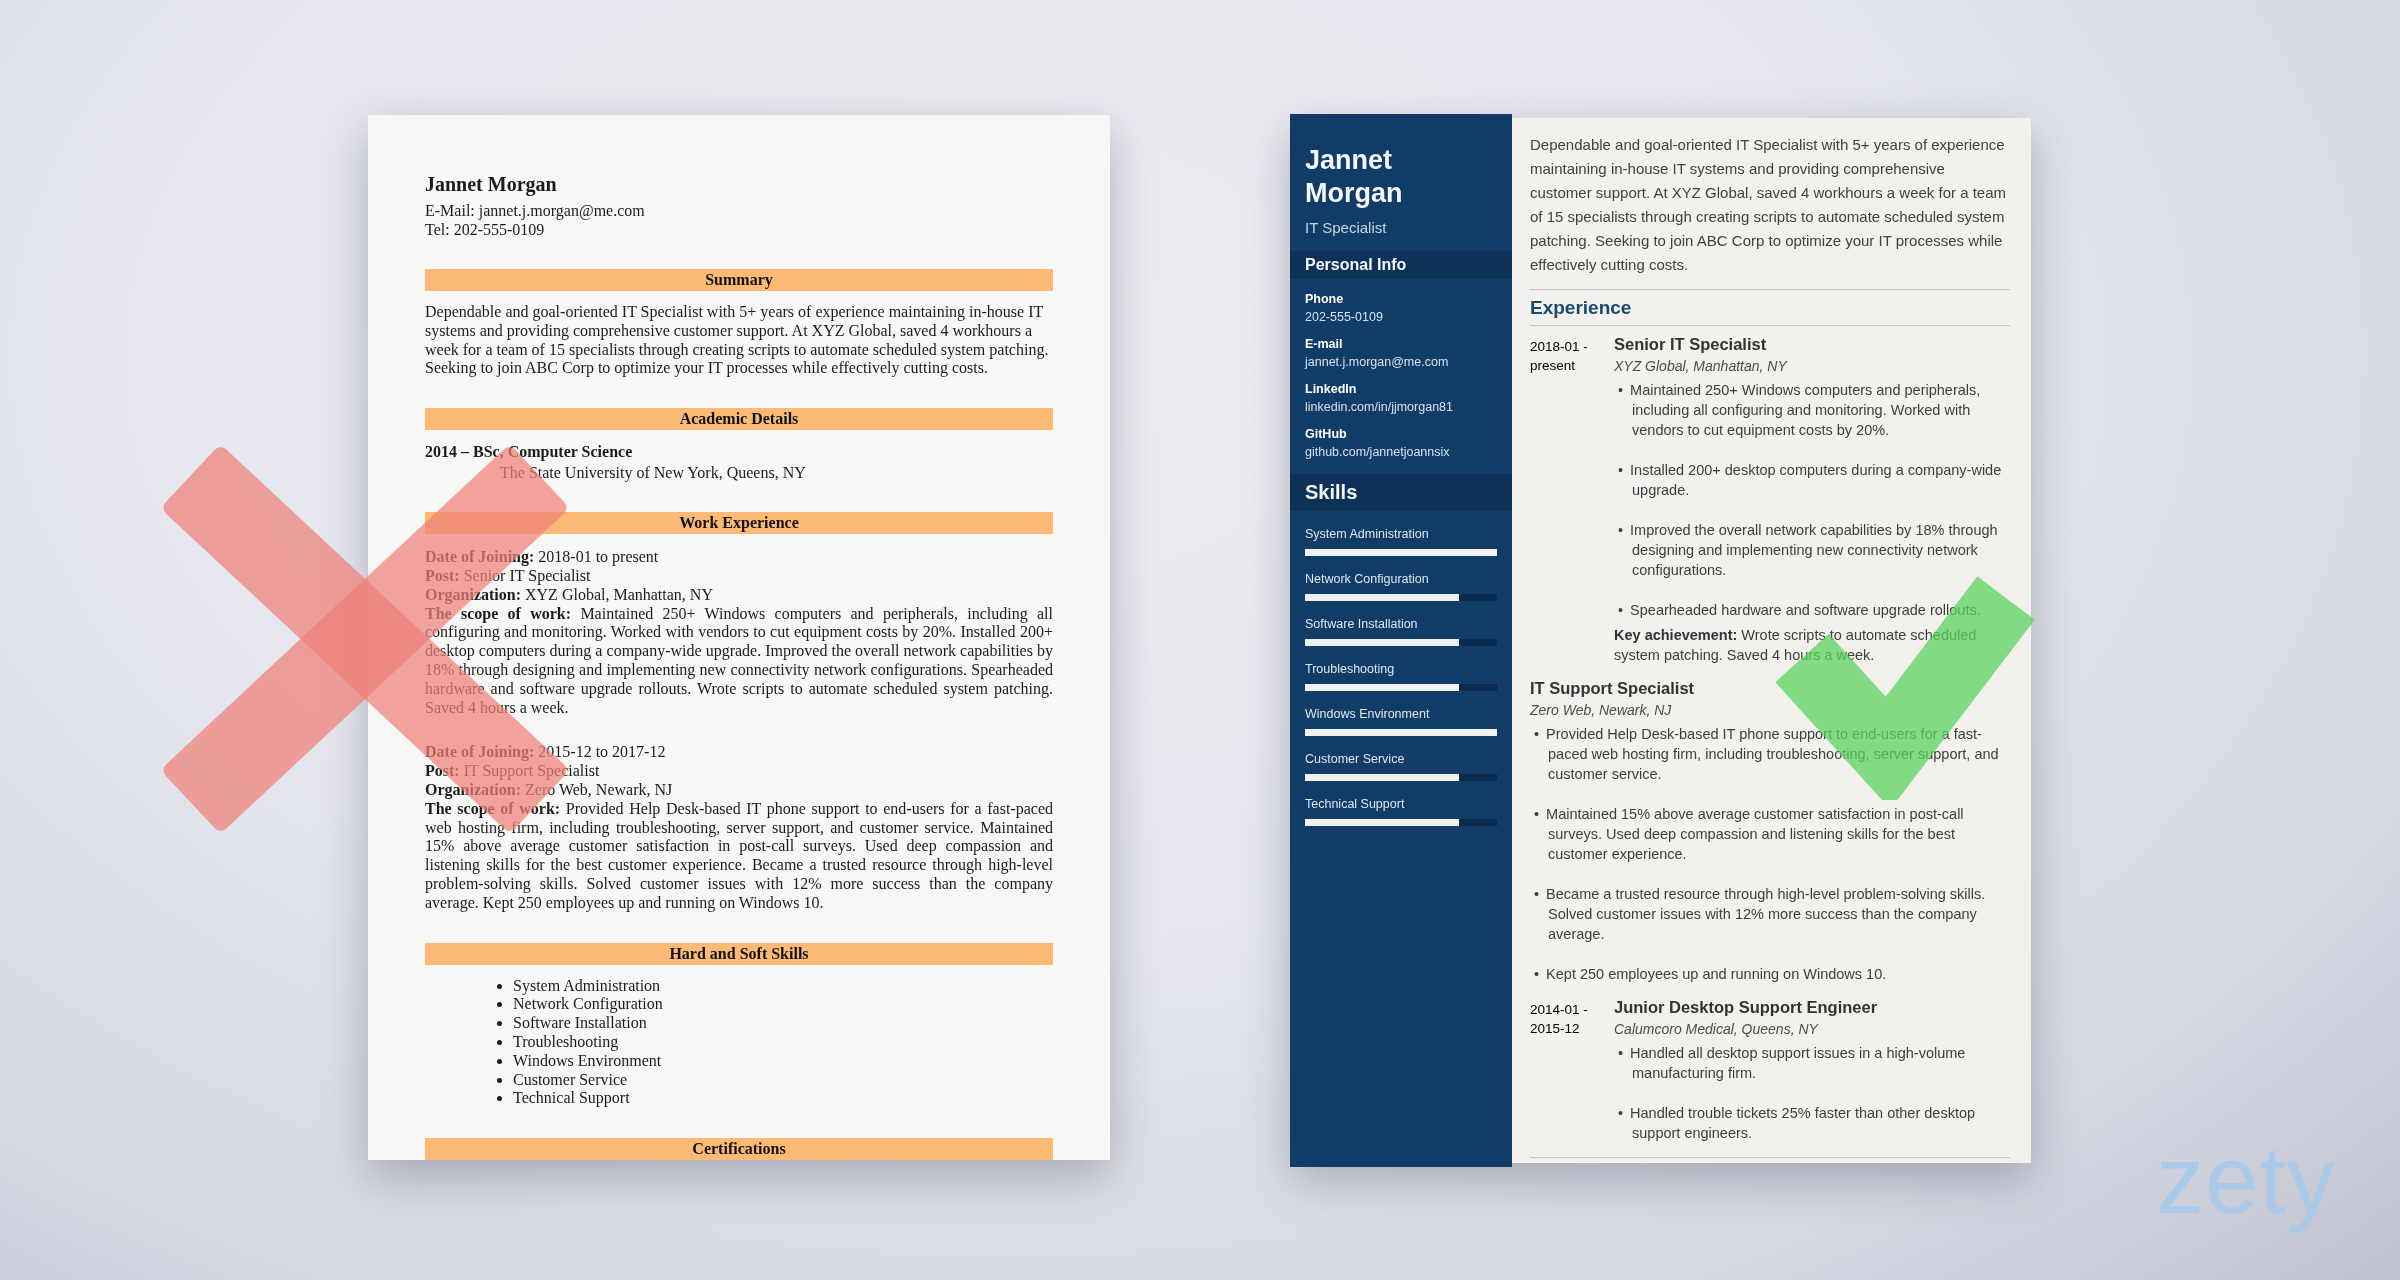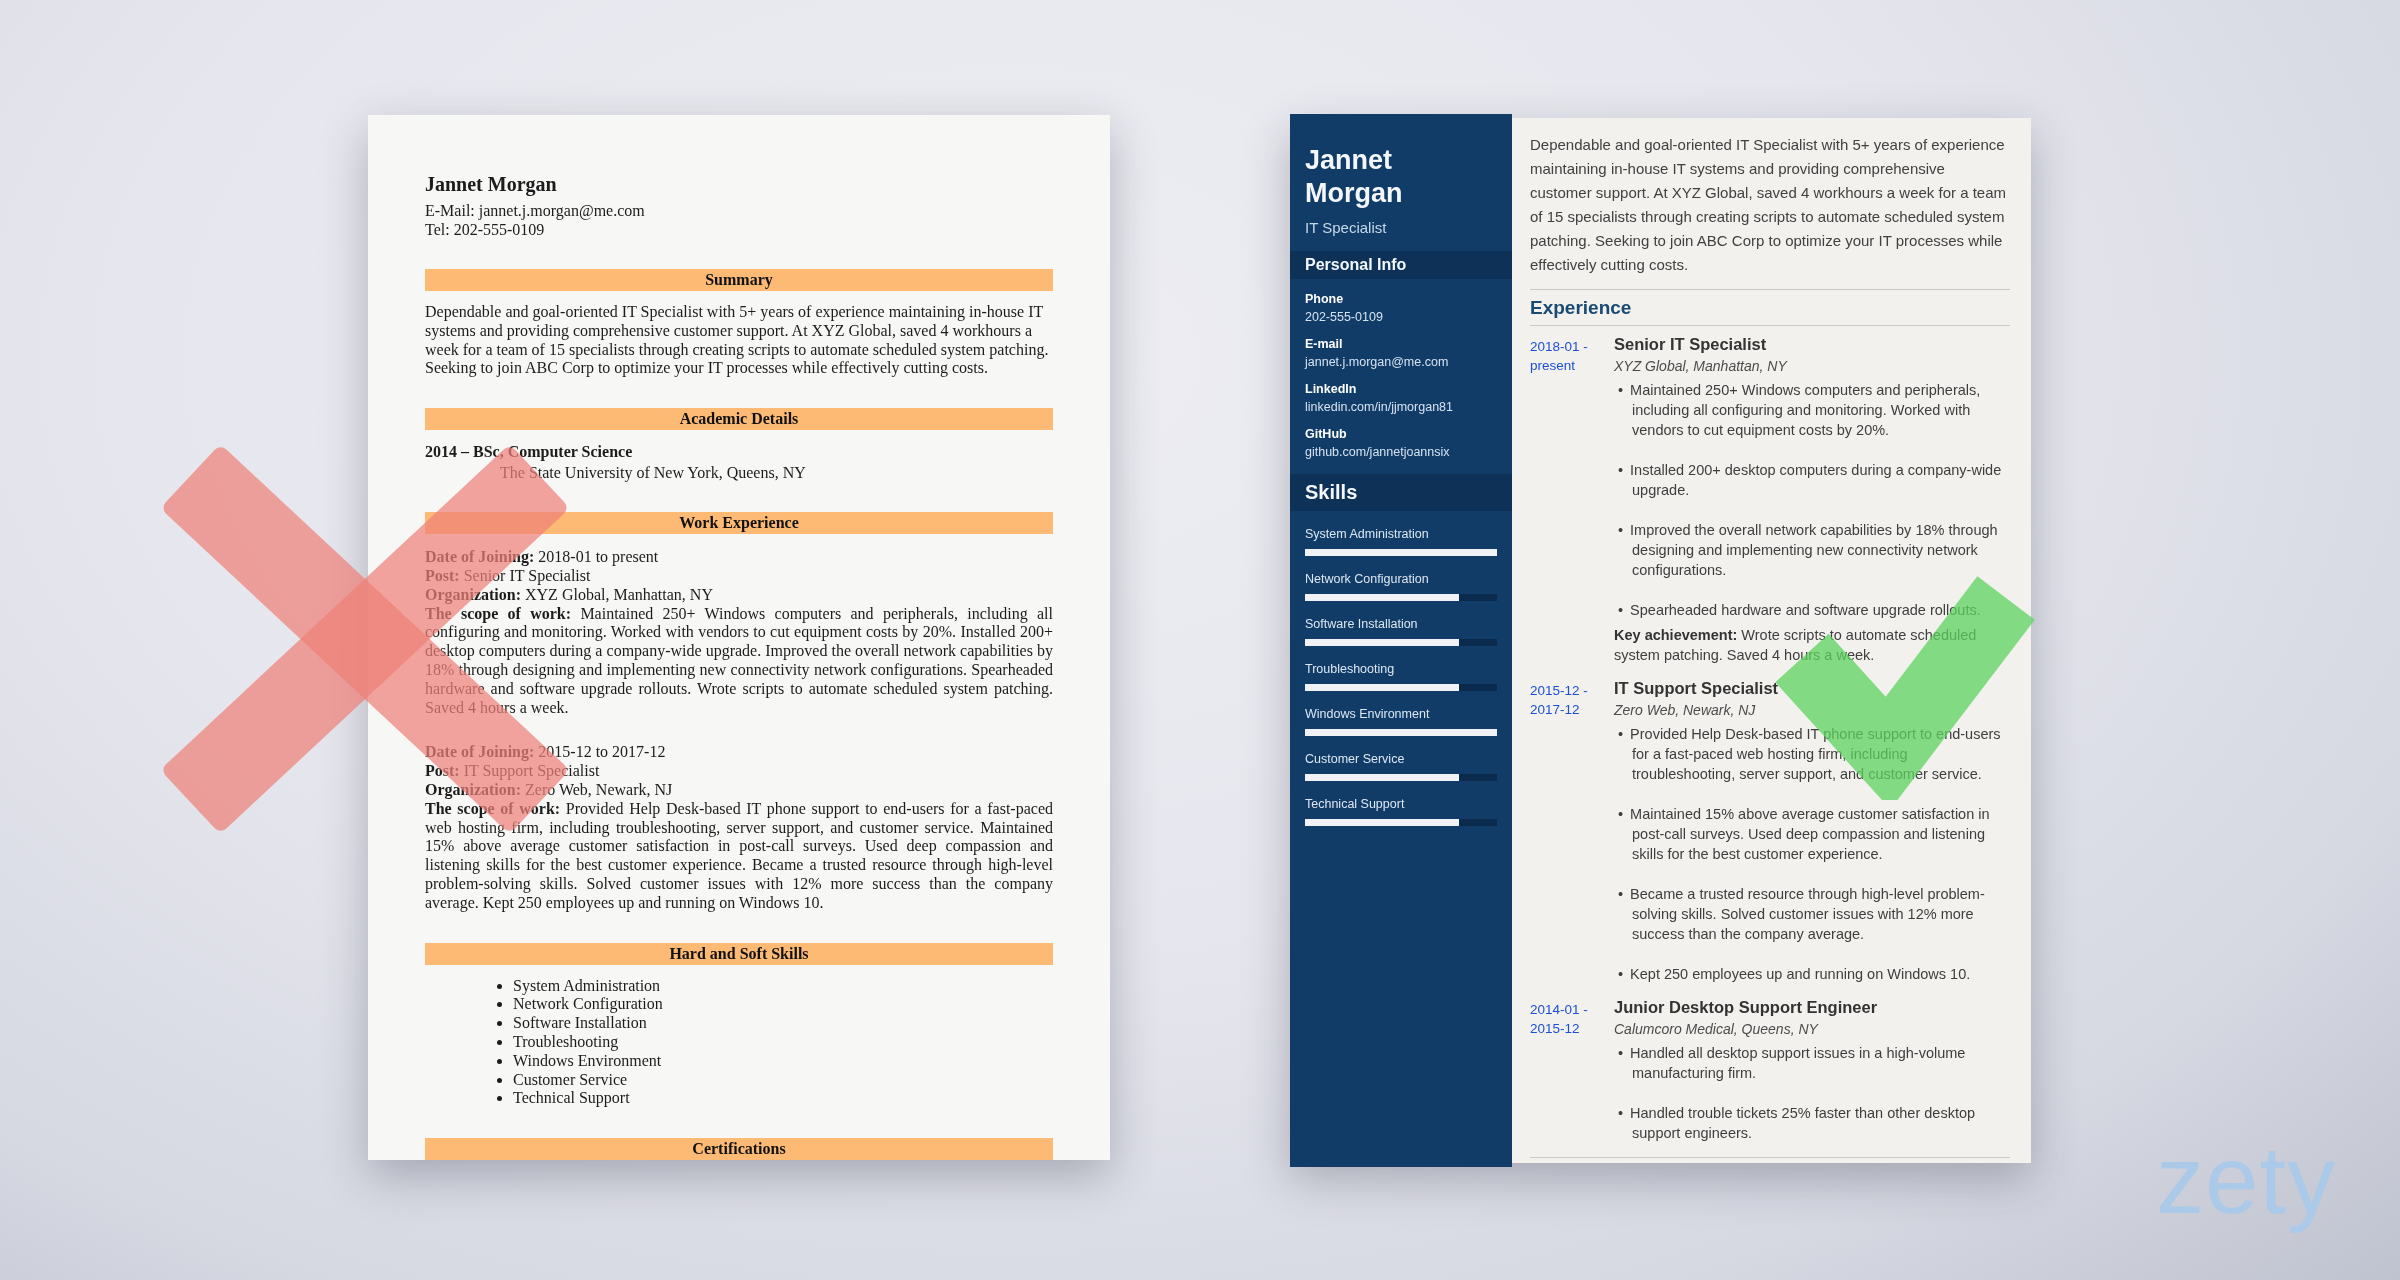--- a/index.html
+++ b/index.html
@@ -49,21 +49,21 @@
     position:absolute;left:222px;top:0;right:0;bottom:0;overflow:hidden;
     padding:15px 21px 0 18px;color:#3e3e3e;
   }
   .rp-summary{font-size:15px;line-height:24px;margin:0 0 12px;color:#414141;}
   .rp-section{border-top:1px solid #c9c9c7;}
   .rp-section + .rp-section{margin-top:14px;}
   .rp-h2{margin:0;padding:7px 0 6px;font-size:19px;font-weight:bold;color:#194a74;
     border-bottom:1px solid #c9c9c7;}
   .rp-entry{display:flex;margin-top:9px;}
   .rp-entry + .rp-entry{margin-top:14px;}
-  .rp-dates{flex:none;width:84px;font-size:13.5px;line-height:19px;color:#1d4ed8;padding-top:2px;}
+  .rp-dates{flex:none;width:84px;font-size:13.5px;line-height:19px;color:#000000;padding-top:2px;}
   .rp-body{flex:1;min-width:0;}
   .rp-title{font-size:16.5px;font-weight:bold;color:#333;}
   .rp-company{font-size:14px;font-style:italic;color:#4c4c4c;margin-top:4px;}
   .rp-bullets{margin:6px 0 0;padding-left:4px;list-style:none;font-size:14.5px;line-height:20px;color:#3e3e3e;}
   .rp-bullets li{padding-left:14px;text-indent:-14px;}
   .rp-bullets li + li{margin-top:20px;}
   .rp-bullets li::before{content:"•";padding-right:7px;}
   .rp-key{font-size:14.5px;line-height:20px;margin-top:5px;}
   .rp-key b{color:#333;}
   
@@ -210,21 +210,20 @@
               <ul class="rp-bullets">
                 <li>Maintained 250+ Windows computers and peripherals, including all configuring and monitoring. Worked with vendors to cut equipment costs by 20%.</li>
                 <li>Installed 200+ desktop computers during a company-wide upgrade.</li>
                 <li>Improved the overall network capabilities by 18% through designing and implementing new connectivity network configurations.</li>
                 <li>Spearheaded hardware and software upgrade rollouts.</li>
               </ul>
               <div class="rp-key"><b>Key achievement:</b> Wrote scripts to automate scheduled system patching. Saved 4 hours a week.</div>
             </div>
           </div>
           <div class="rp-entry">
-            <div class="rp-dates">2015-12 - 2017-12</div>
             <div class="rp-body">
               <div class="rp-title">IT Support Specialist</div>
               <div class="rp-company">Zero Web, Newark, NJ</div>
               <ul class="rp-bullets">
                 <li>Provided Help Desk-based IT phone support to end-users for a fast-paced web hosting firm, including troubleshooting, server support, and customer service.</li>
                 <li>Maintained 15% above average customer satisfaction in post-call surveys. Used deep compassion and listening skills for the best customer experience.</li>
                 <li>Became a trusted resource through high-level problem-solving skills. Solved customer issues with 12% more success than the company average.</li>
                 <li>Kept 250 employees up and running on Windows 10.</li>
               </ul>
             </div>

